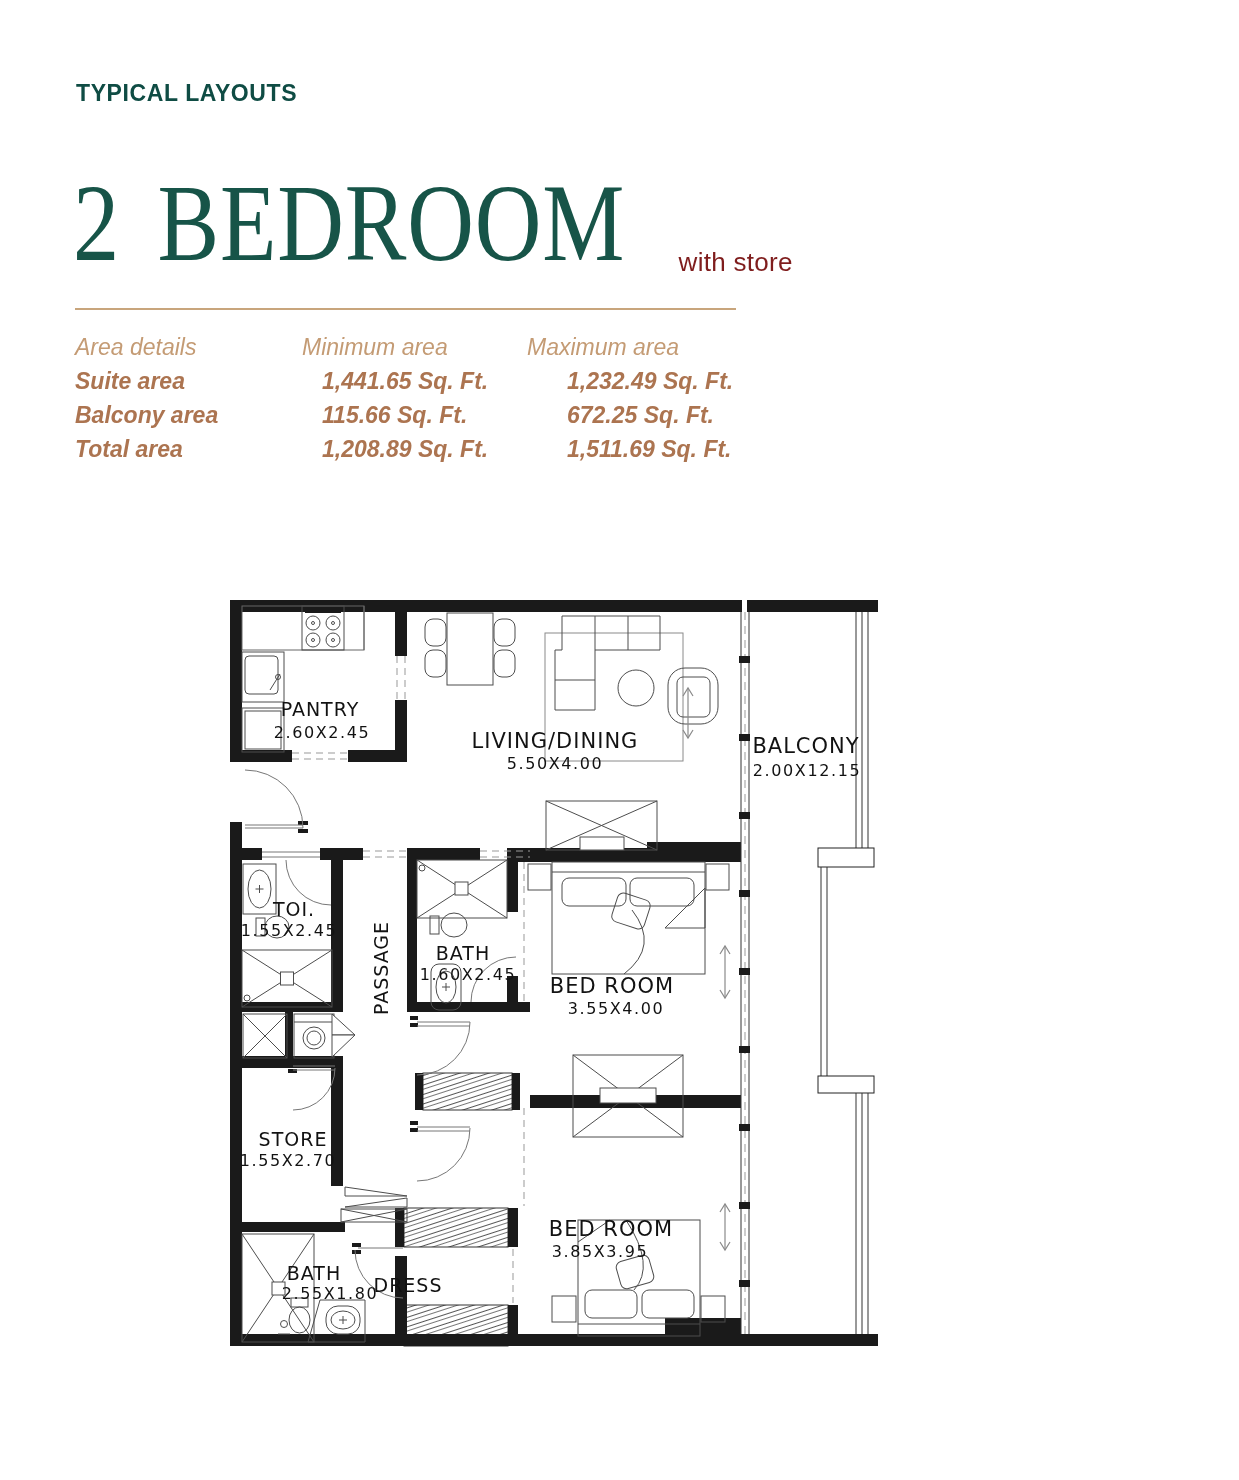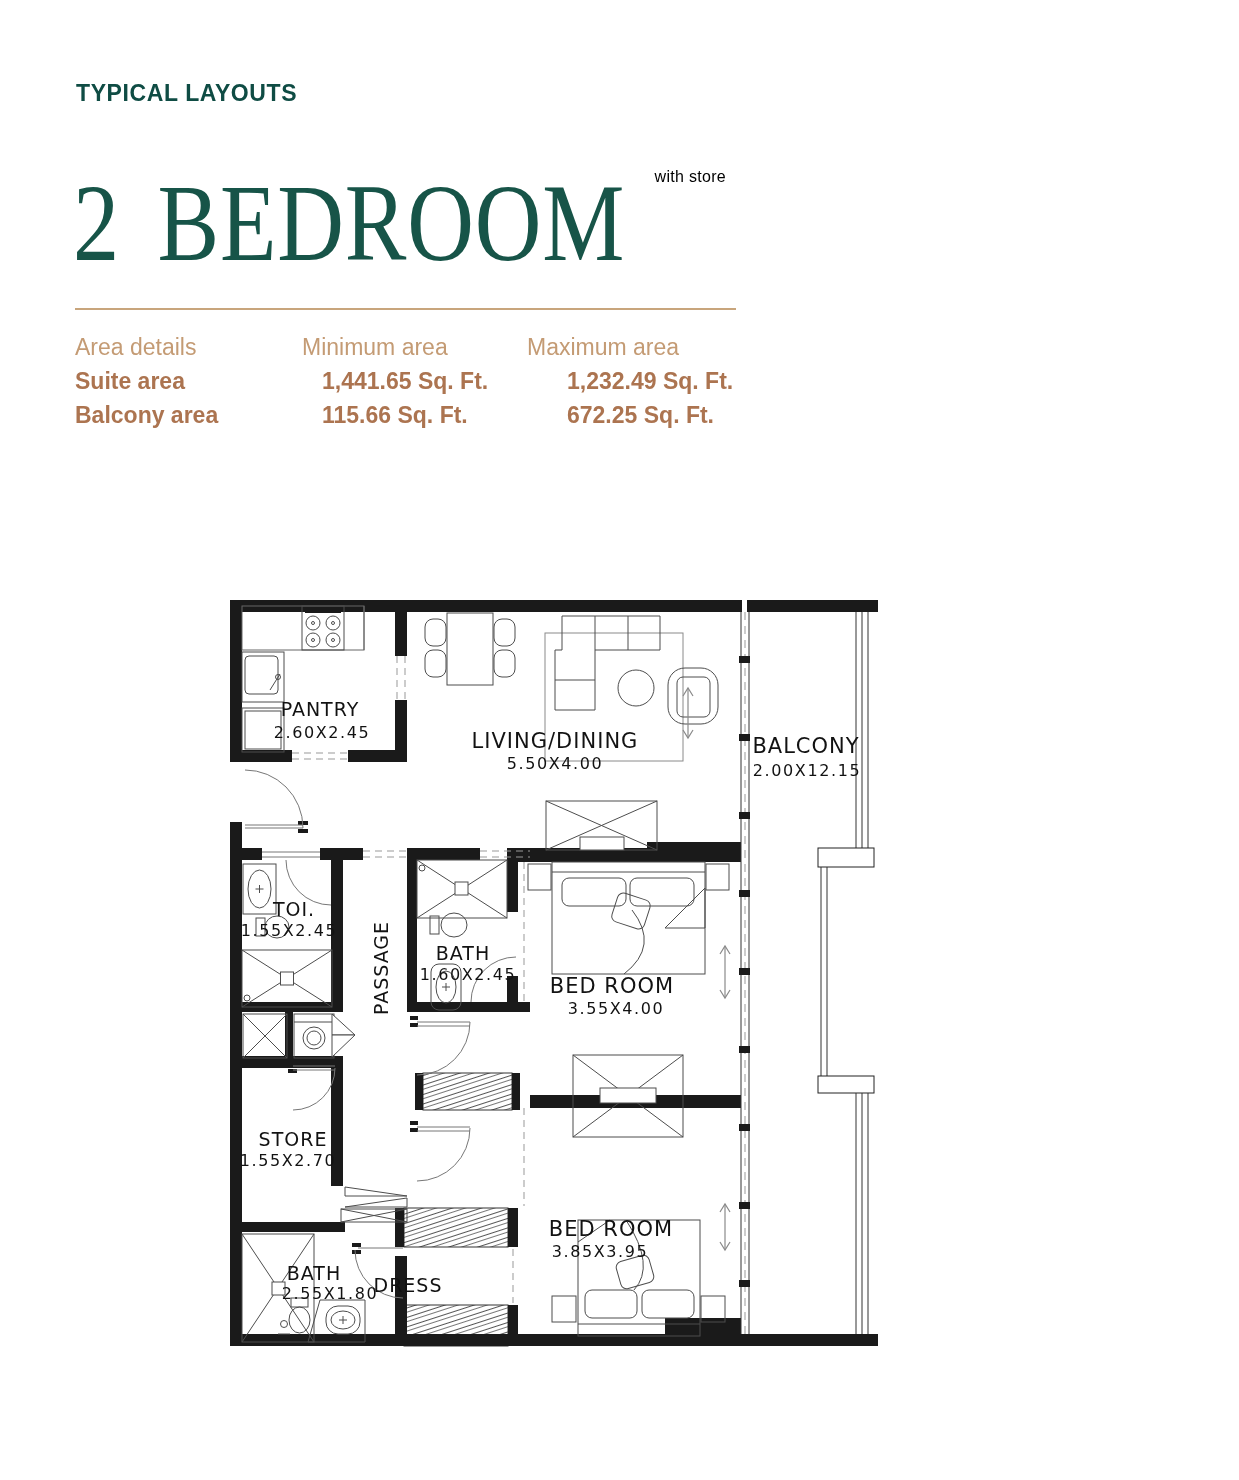--- a/index.html
+++ b/index.html
@@ -1,26 +1,26 @@
 <!DOCTYPE html>
 <html><head>
 <meta charset="utf-8">
 <style>
   html,body{margin:0;padding:0;background:#ffffff;}
   .page{position:relative;width:1239px;height:1480px;background:#fff;overflow:hidden;
         font-family:"Liberation Sans",sans-serif;}
   .eyebrow{position:absolute;left:76px;top:80px;font-size:23px;font-weight:bold;
            letter-spacing:.6px;color:#0f4c44;}
-  .title-row{position:absolute;left:73px;top:168px;display:flex;align-items:flex-start;white-space:nowrap;}
+  .title-row{position:absolute;left:73px;top:168px;display:flex;align-items:flex-end;white-space:nowrap;gap:24px;}
   .title{font-family:"Liberation Serif",serif;font-weight:400;font-size:110px;line-height:1;
          color:#175448;transform:scaleX(.84);transform-origin:left bottom;word-spacing:16px;letter-spacing:1px;}
-  .title-suffix{font-size:16px;color:#000000;margin-left:-76px;letter-spacing:.3px;}
+  .title-suffix{font-size:26px;color:#7f1d1d;margin-left:-76px;letter-spacing:.3px;}
   .divider{position:absolute;left:75px;top:308px;width:661px;height:2px;background:#c8a57c;}
   .area-table{position:absolute;left:75px;top:330px;width:680px;font-size:23px;color:#ac7450;}
-  .arow{display:flex;height:34px;align-items:center;}
+  .arow{display:flex;height:34px;align-items:center;font-style:italic;}
   .ac1{width:227px;}
   .ac2{width:225px;}
   .ac3{flex:1;}
   .ahead{color:#c49b74;font-weight:400;}
   .aval{font-weight:bold;color:#ac7450;gap:20px;}
   .plan{position:absolute;left:228px;top:598px;width:652px;height:750px;}
   svg text{font-family:"DejaVu Sans","Liberation Sans",sans-serif;fill:#121212;}
   .rm{font-size:19px;letter-spacing:1px;}
   .rm-lg{font-size:21px;letter-spacing:1px;}
   .dm{font-size:16px;letter-spacing:1.6px;}
@@ -47,20 +47,25 @@
     </div>
     <div class="arow aval">
       <div class="ac1">Suite area</div>
       <div class="ac2">1,441.65 Sq. Ft.</div>
       <div class="ac3">1,232.49 Sq. Ft.</div>
     </div>
     <div class="arow aval">
       <div class="ac1">Balcony area</div>
       <div class="ac2">115.66 Sq. Ft.</div>
       <div class="ac3">672.25 Sq. Ft.</div>
+    </div>
+    <div class="arow aval">
+      <div class="ac1">Total area</div>
+      <div class="ac2">1,208.89 Sq. Ft.</div>
+      <div class="ac3">1,511.69 Sq. Ft.</div>
     </div>
   </div>
 
   <svg class="plan" viewBox="0 0 652 750" xmlns="http://www.w3.org/2000/svg">
     <defs>
       <pattern id="hatch" width="9" height="9" patternUnits="userSpaceOnUse" patternTransform="rotate(72)">
         <line x1="1.5" y1="0" x2="1.5" y2="9" stroke="#555" stroke-width="1"></line>
         <line x1="5.5" y1="0" x2="5.5" y2="9" stroke="#777" stroke-width="1"></line>
       </pattern>
     </defs>

